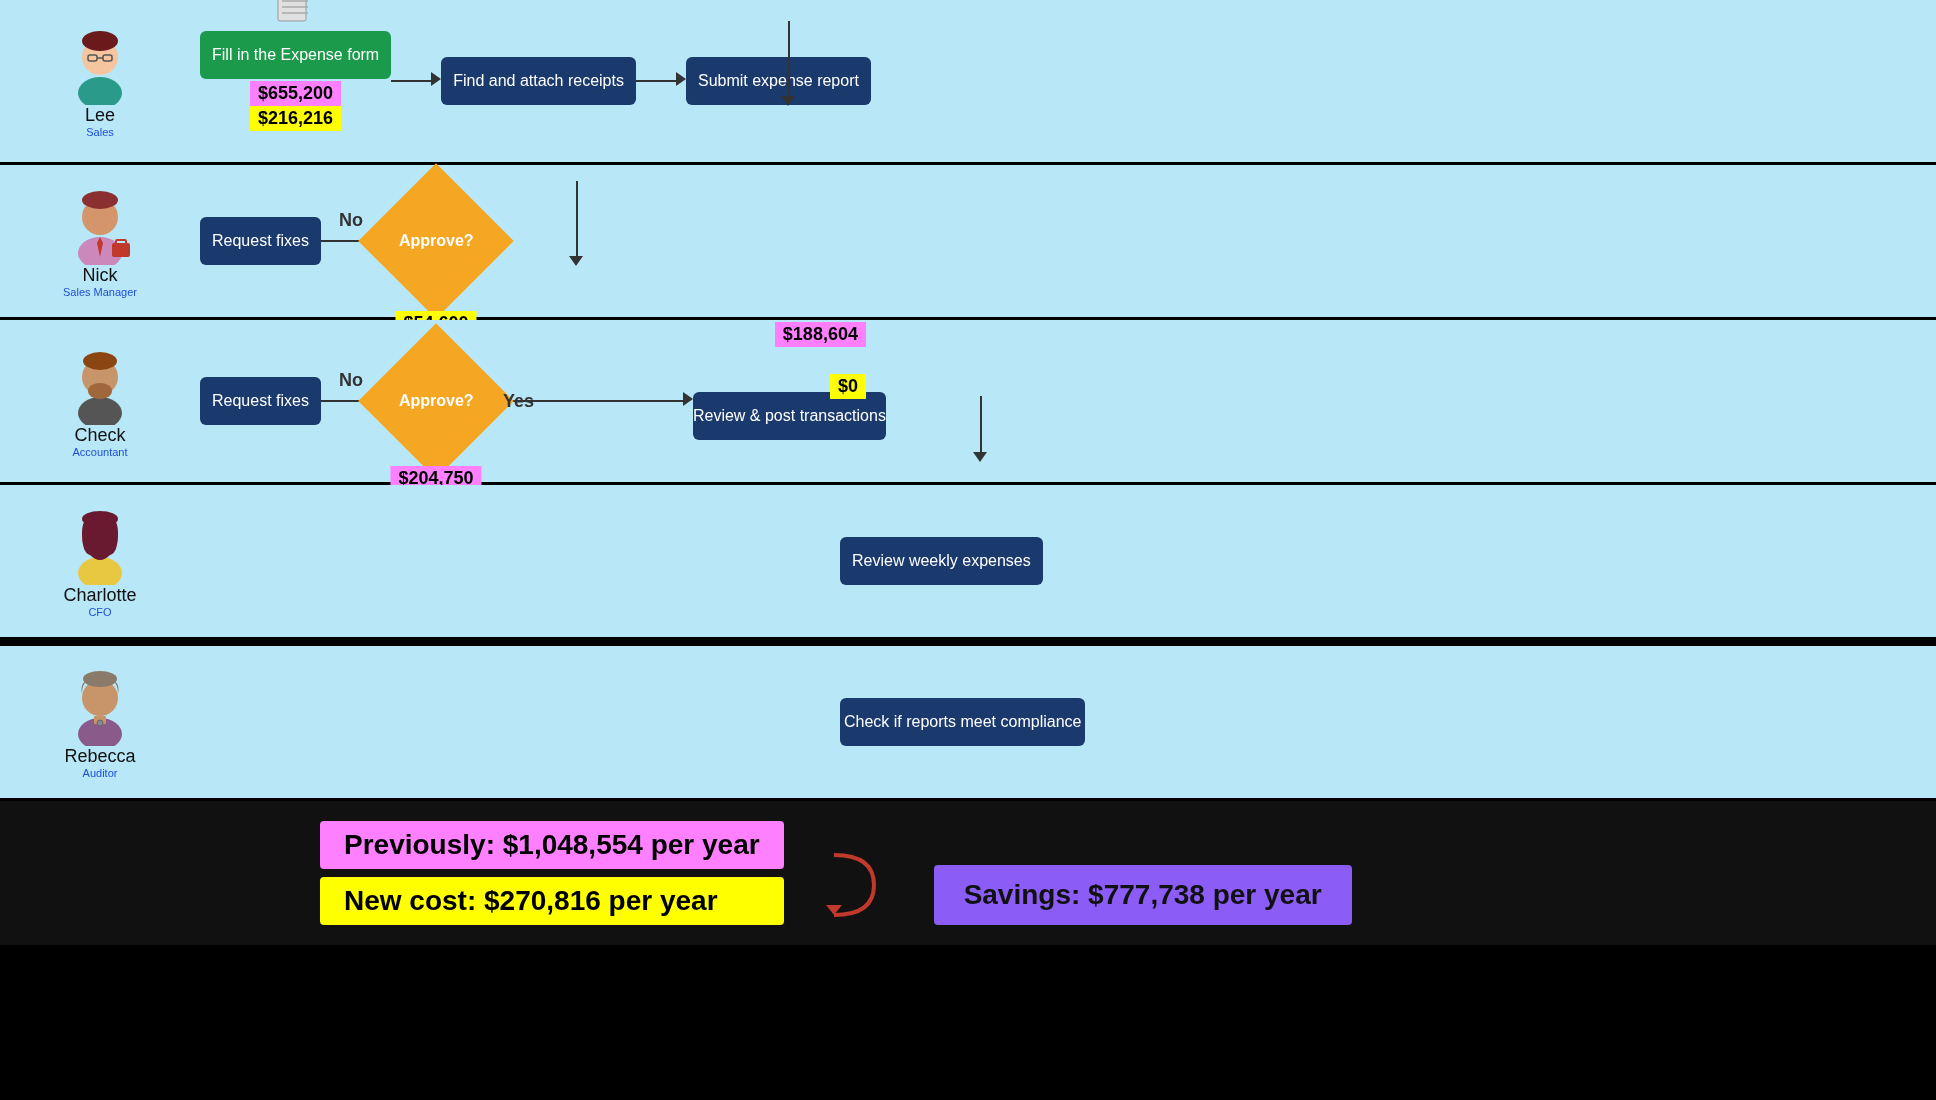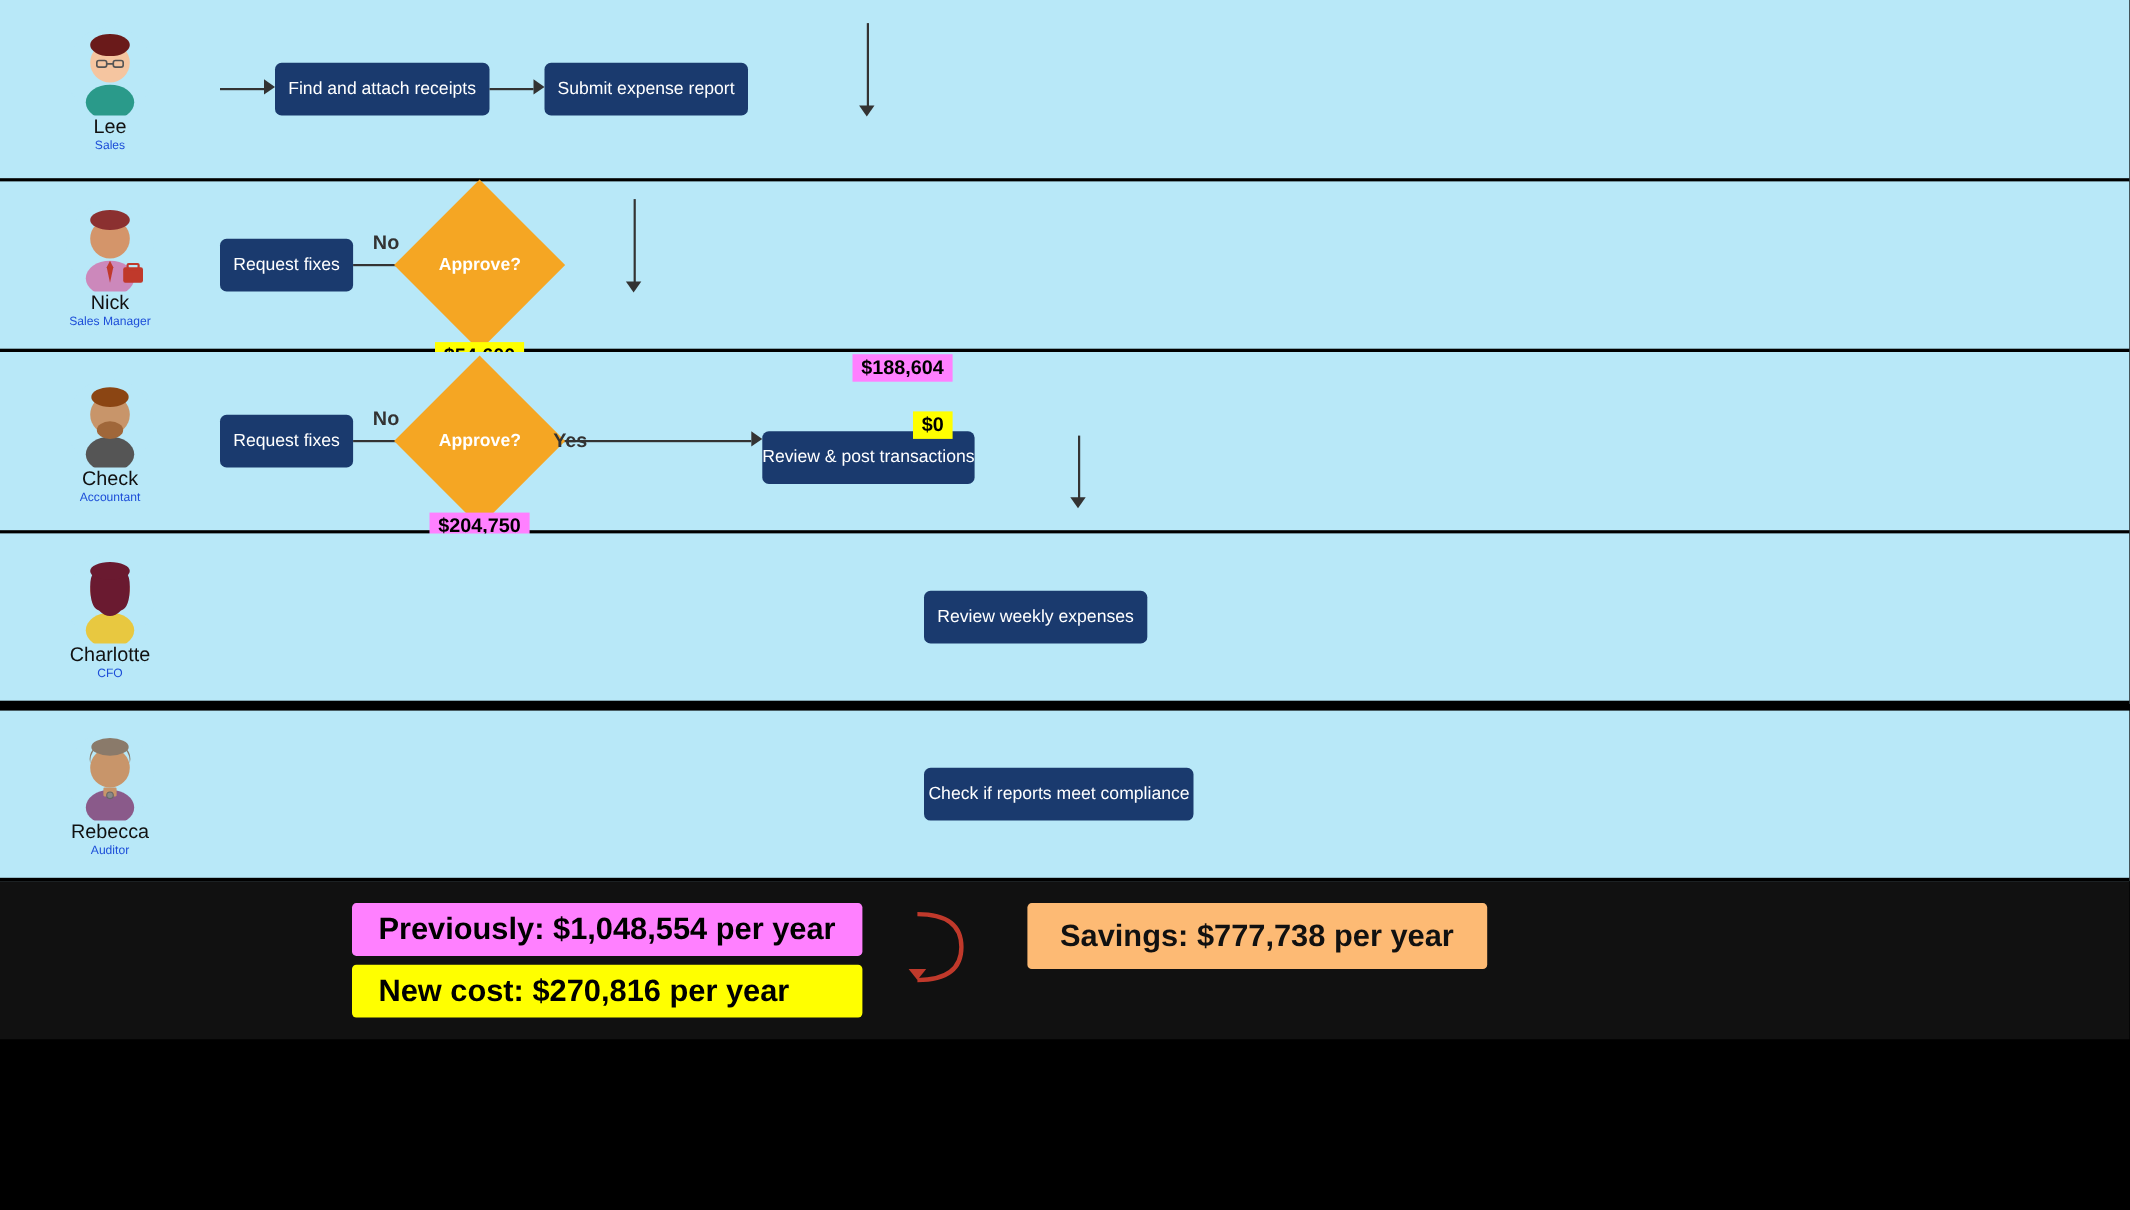--- a/index.html
+++ b/index.html
@@ -85,21 +85,21 @@
       flex-direction: column;
       align-items: center;
       margin-top: 4px;
     }
 
     
     .summary-bar {
       background: #111;
       padding: 20px 40px;
       display: flex;
-      align-items: flex-start;
+      align-items: flex-end;
       gap: 30px;
       min-height: 120px;
     }
 
     .summary-costs {
       display: flex;
       flex-direction: column;
       gap: 8px;
       margin-left: 280px;
     }
@@ -116,21 +116,21 @@
     .summary-yellow {
       background: #ffff00;
       color: #000;
       font-size: 28px;
       font-weight: 700;
       padding: 8px 24px;
       border-radius: 4px;
     }
 
     .savings-box {
-      background: #fdba74;
+      background: #8b5cf6;
       color: #111;
       font-size: 28px;
       font-weight: 600;
       padding: 14px 30px;
       border-radius: 4px;
       margin-left: 20px;
     }
 
     
     .svg-avatar {
@@ -179,20 +179,39 @@
         <rect x="28" y="30" width="9" height="6" rx="2" fill="none" stroke="#555" stroke-width="1.5"></rect>
         <rect x="43" y="30" width="9" height="6" rx="2" fill="none" stroke="#555" stroke-width="1.5"></rect>
         <line x1="37" y1="33" x2="43" y2="33" stroke="#555" stroke-width="1.5"></line>
       </svg>
       <span class="persona-name">Lee</span>
       <span class="persona-role">Sales</span>
     </div>
 
     <div class="flow-area" style="gap:0; align-items:center; margin-left: 20px;">
 
+      <div style="display:flex; flex-direction:column; align-items:center; position:relative;">
+
+        <div style="position:absolute; top:-48px; left:50%; transform:translateX(-50%);">
+          <svg width="40" height="48" viewBox="0 0 40 48">
+            <rect x="2" y="2" width="28" height="36" rx="2" fill="#e0e0e0" stroke="#999" stroke-width="1"></rect>
+            <rect x="28" y="2" width="10" height="10" rx="1" fill="#bbb" stroke="#999" stroke-width="1"></rect>
+            <line x1="6" y1="18" x2="32" y2="18" stroke="#aaa" stroke-width="1.5"></line>
+            <line x1="6" y1="24" x2="32" y2="24" stroke="#aaa" stroke-width="1.5"></line>
+            <line x1="6" y1="30" x2="32" y2="30" stroke="#aaa" stroke-width="1.5"></line>
+          </svg>
+        </div>
+        <div class="box box-green" style="min-width:130px; padding:14px 12px;">
+          <span>Fill in the Expense form</span>
+        </div>
+        <div class="costs-stack" style="margin-top:2px;">
+          <span class="cost-pink">$655,200</span>
+          <span class="cost-yellow">$216,216</span>
+        </div>
+      </div>
 
       <div style="display:flex; align-items:center;">
         <div class="h-line" style="width:40px;"></div>
         <div class="arrow-r"></div>
       </div>
 
       <div class="box" style="min-width:130px; padding:14px 12px;">
         <span>Find and attach receipts</span>
       </div>
 

